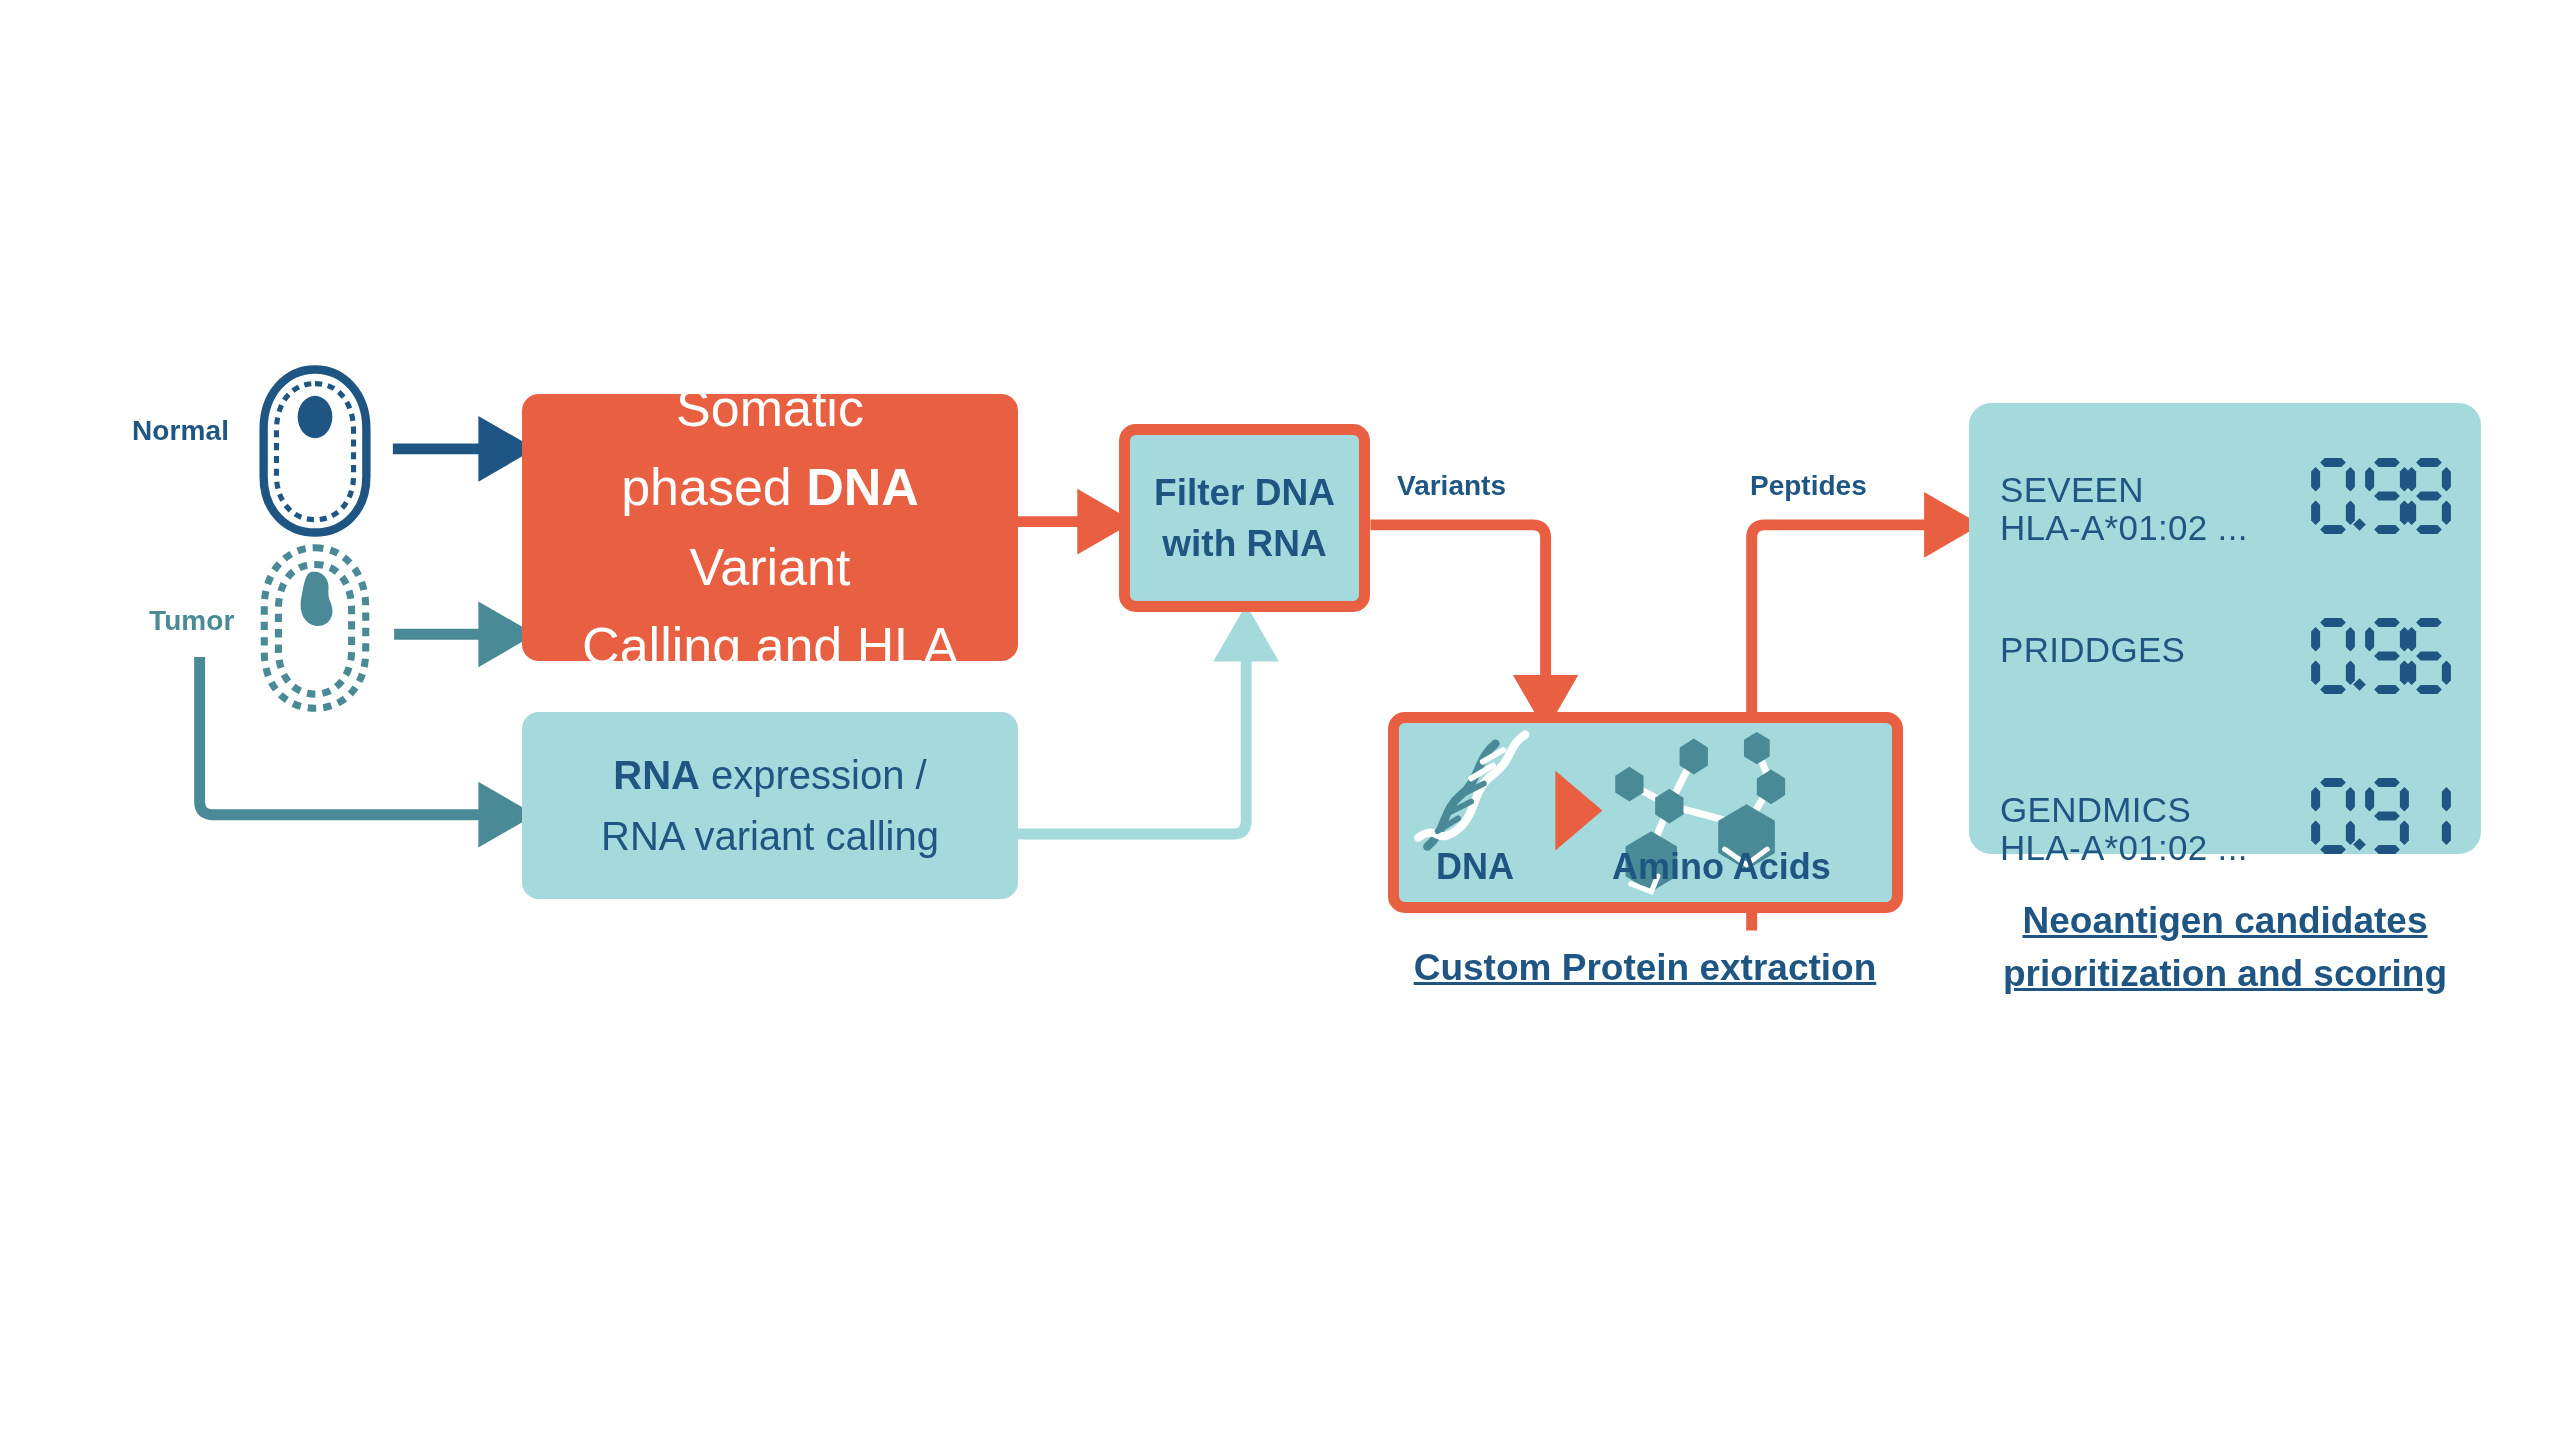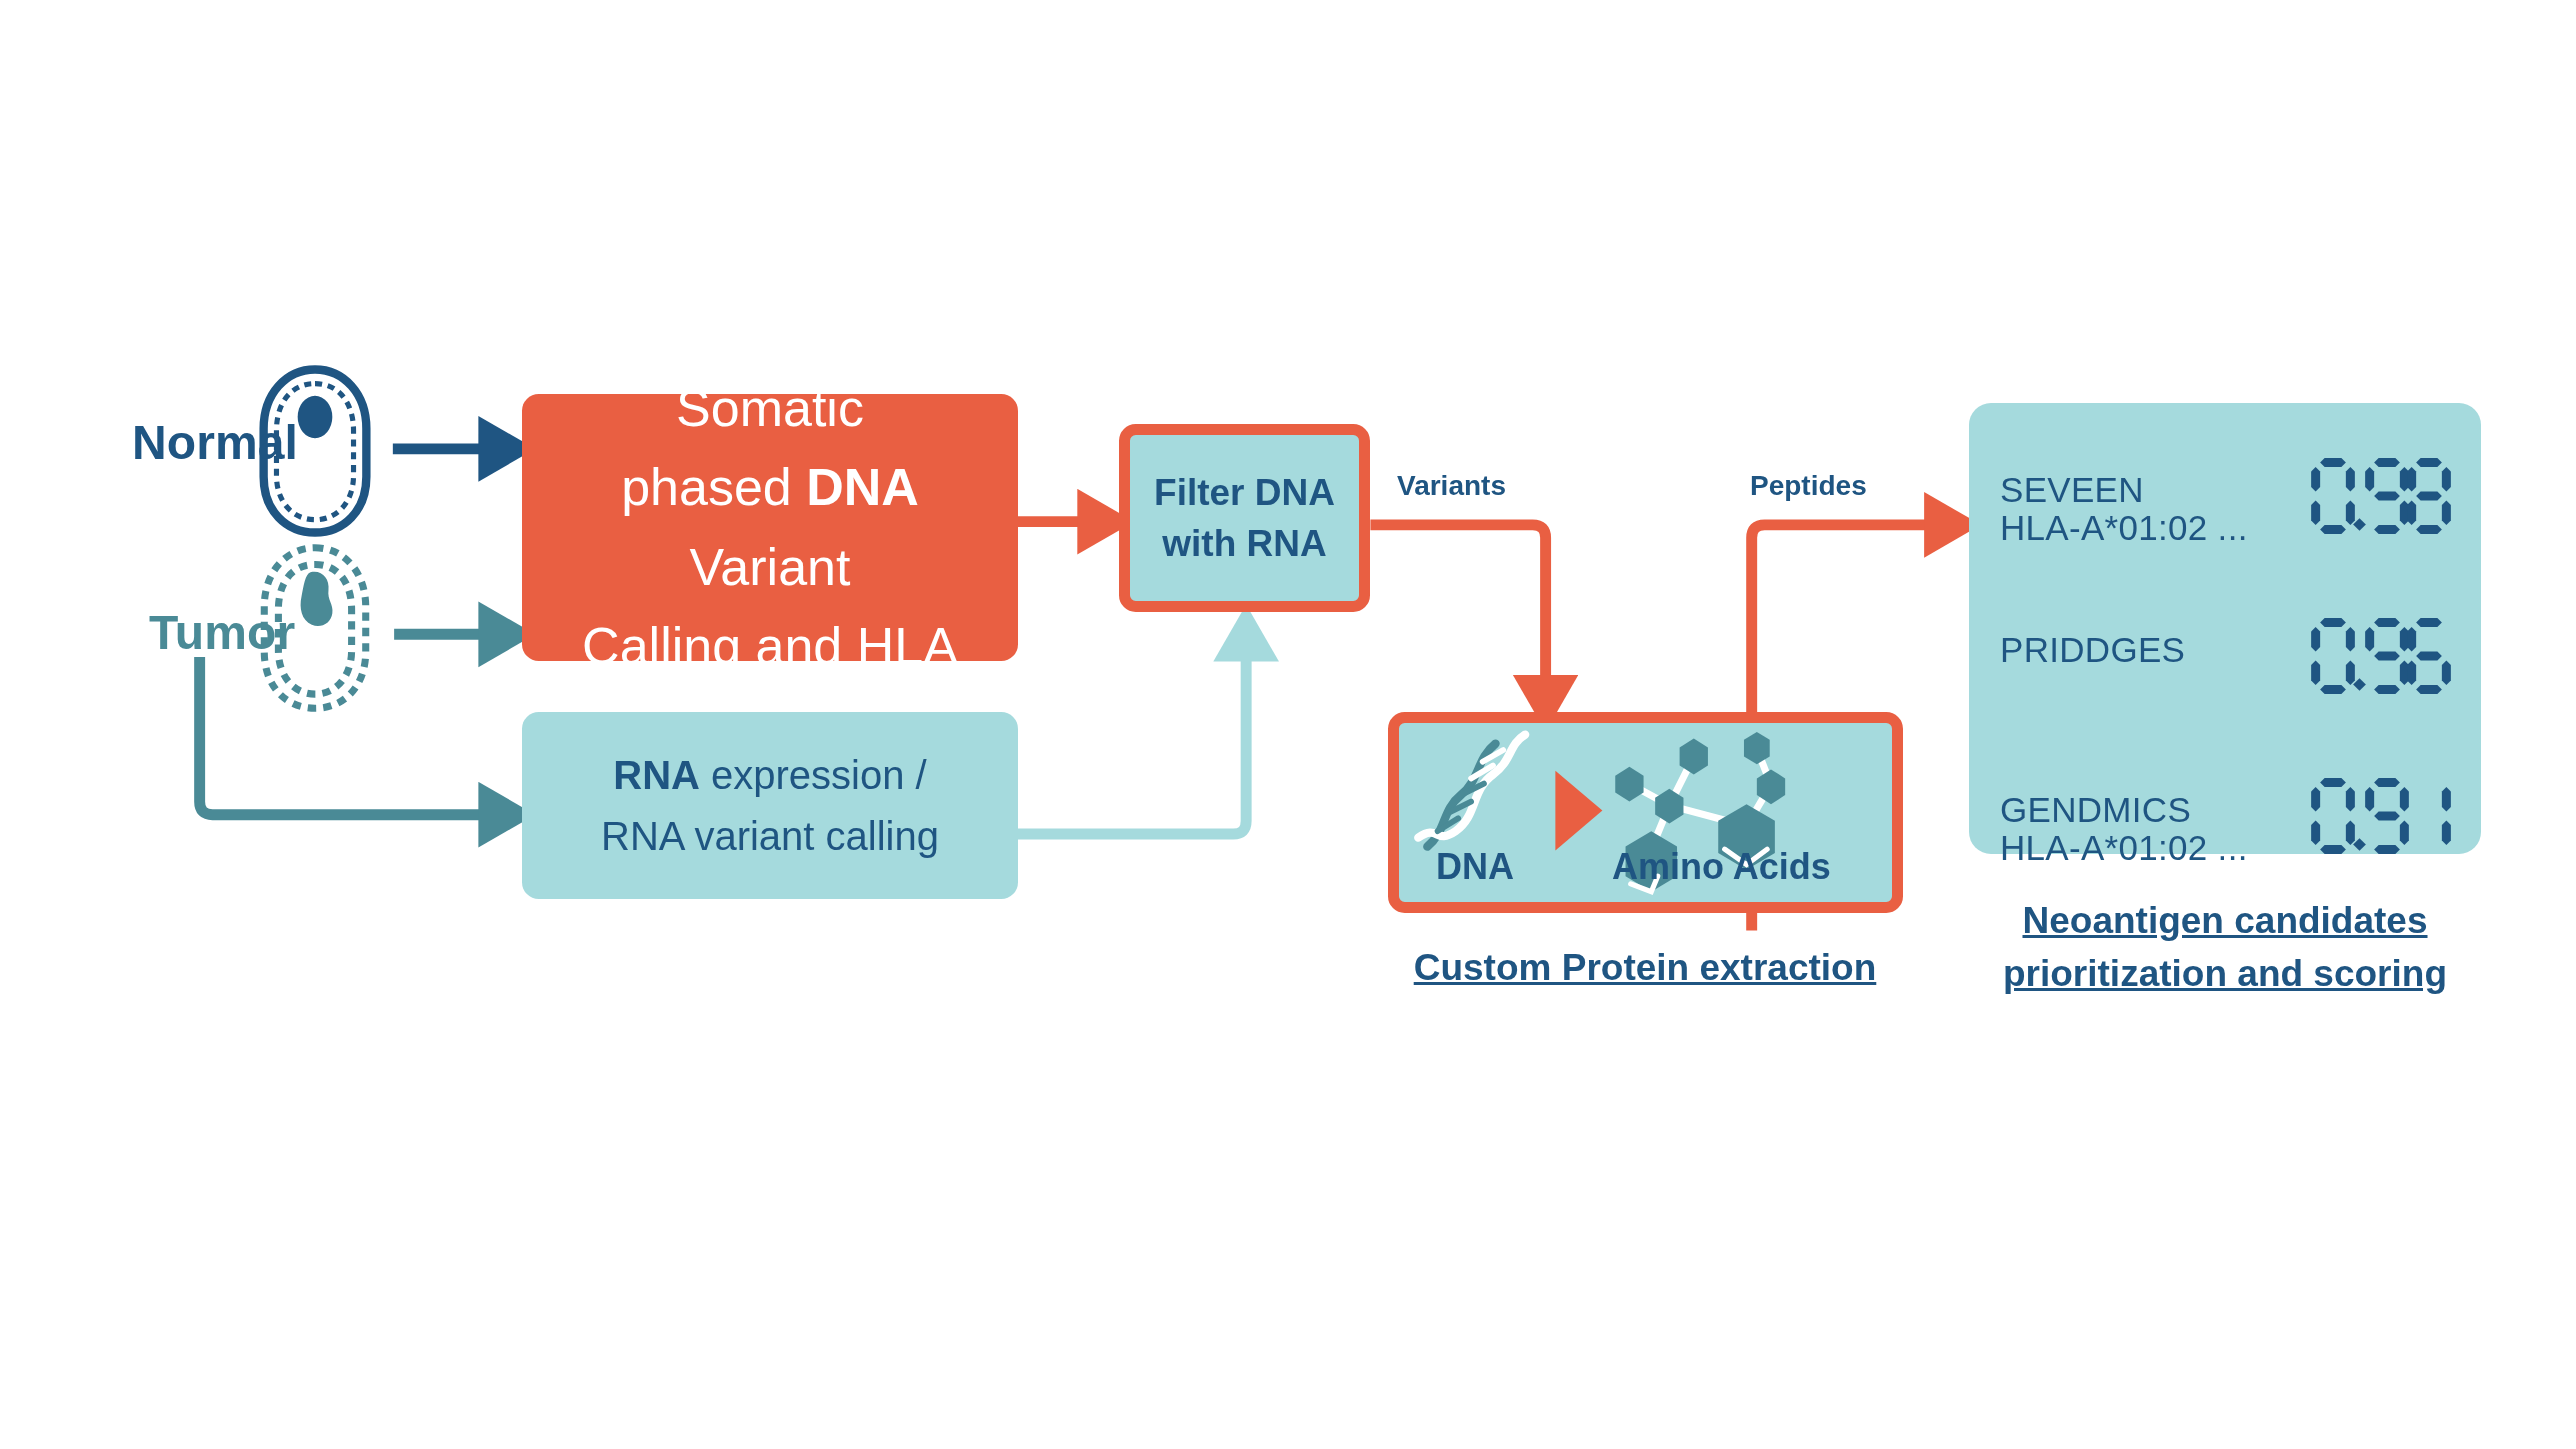--- a/index.html
+++ b/index.html
@@ -3,21 +3,21 @@
 <meta charset="utf-8">
 <style>
   html,body{margin:0;padding:0;background:#ffffff;}
   body{width:2576px;height:1449px;overflow:hidden;
        font-family:"Liberation Sans",sans-serif;}
   #stage{position:relative;width:2576px;height:1449px;background:#fff;}
 
   .abs{position:absolute;}
 
   
-  .sample-label{font-weight:bold;font-size:48px;letter-spacing:0.1px;}
+  .sample-label{font-weight:bold;font-size:28px;letter-spacing:0.1px;}
   #lbl-normal{left:132px;top:415px;color:#1F5582;}
   #lbl-tumor{left:149px;top:605px;color:#4A8A96;}
 
   
   .proc-box{border-radius:16.7px;display:flex;align-items:center;
             justify-content:center;text-align:center;box-sizing:border-box;}
 
   #box-variant{left:522px;top:394px;width:496px;height:267px;
                background:#E95F42;color:#ffffff;font-size:52px;
                line-height:1.52;padding:0 22px;}

